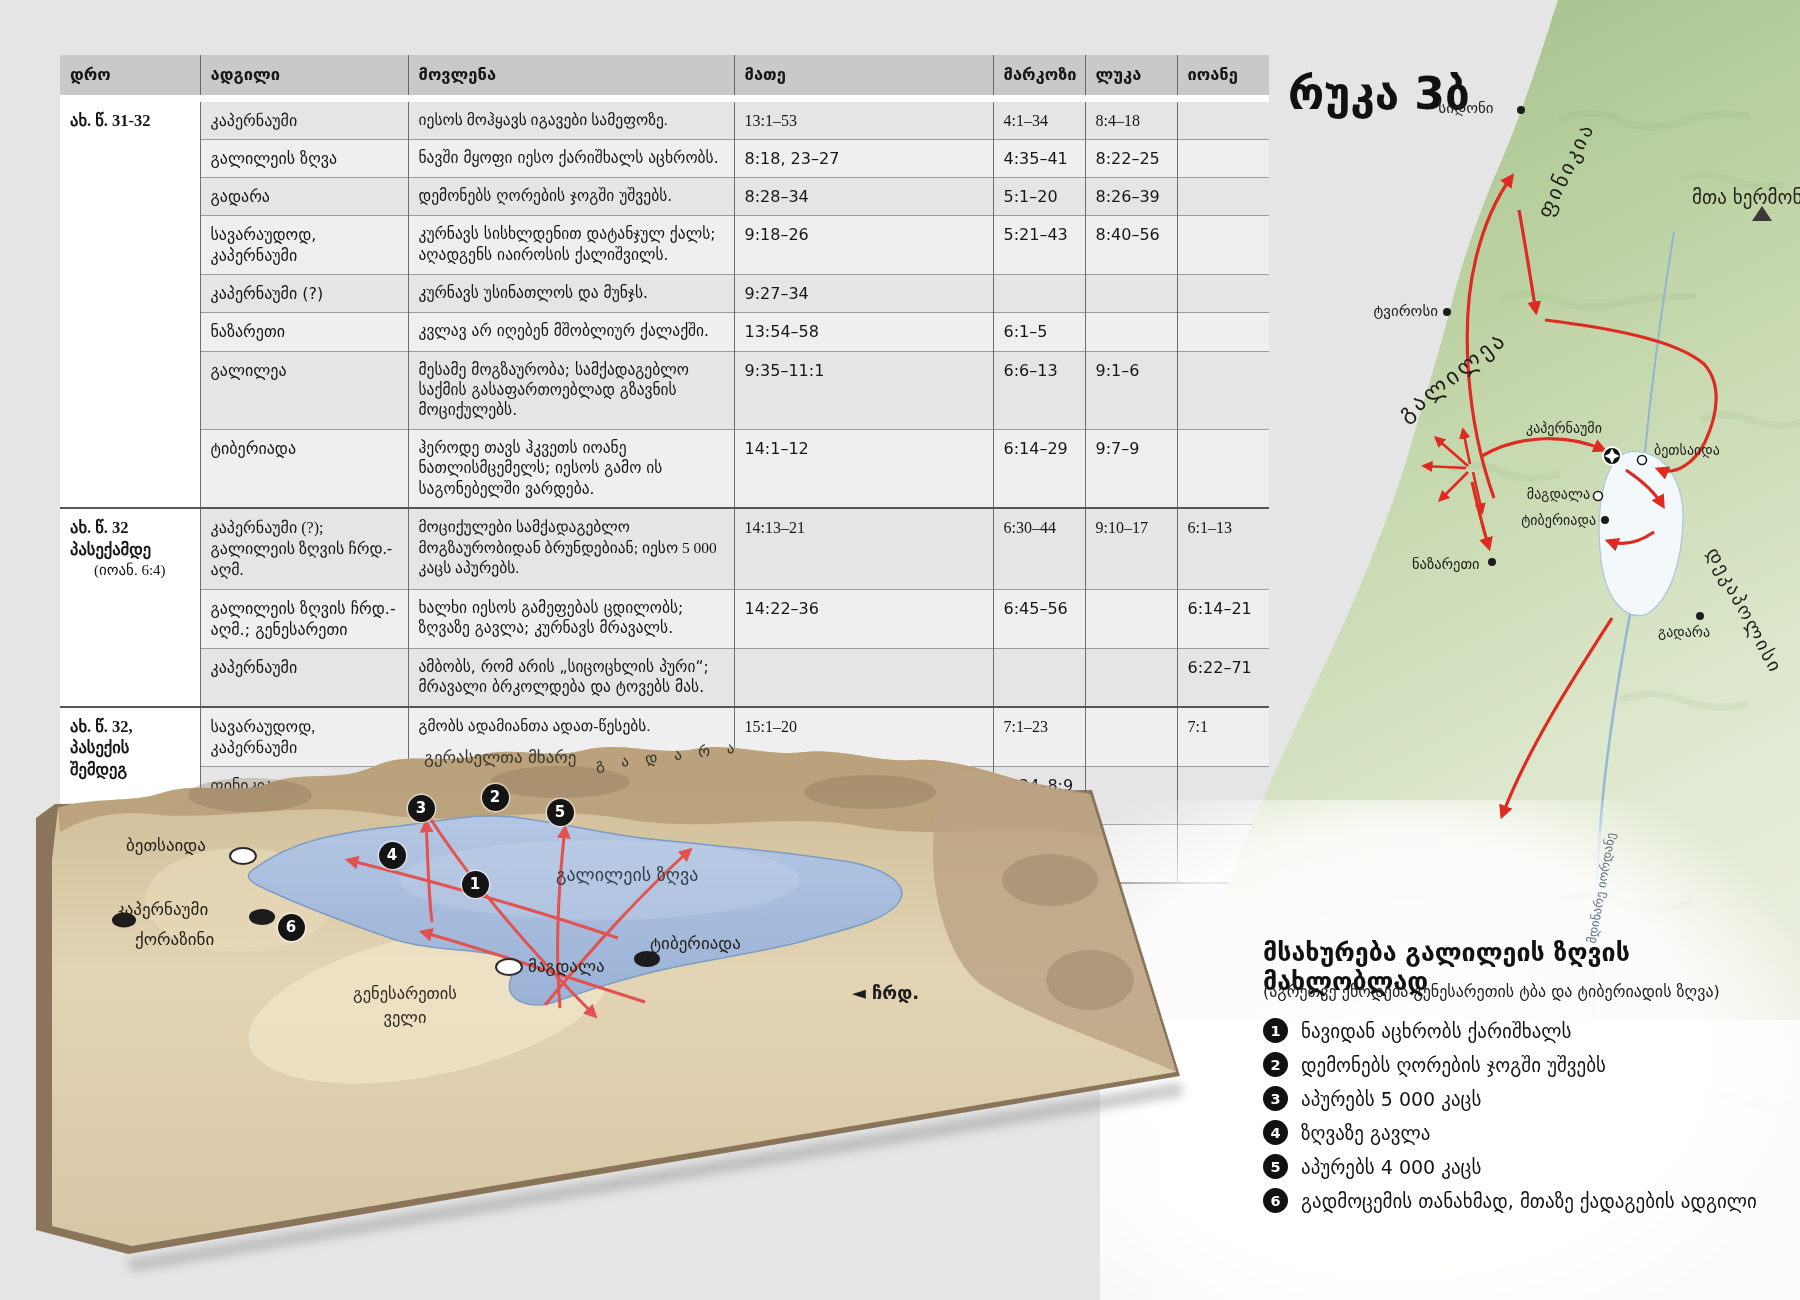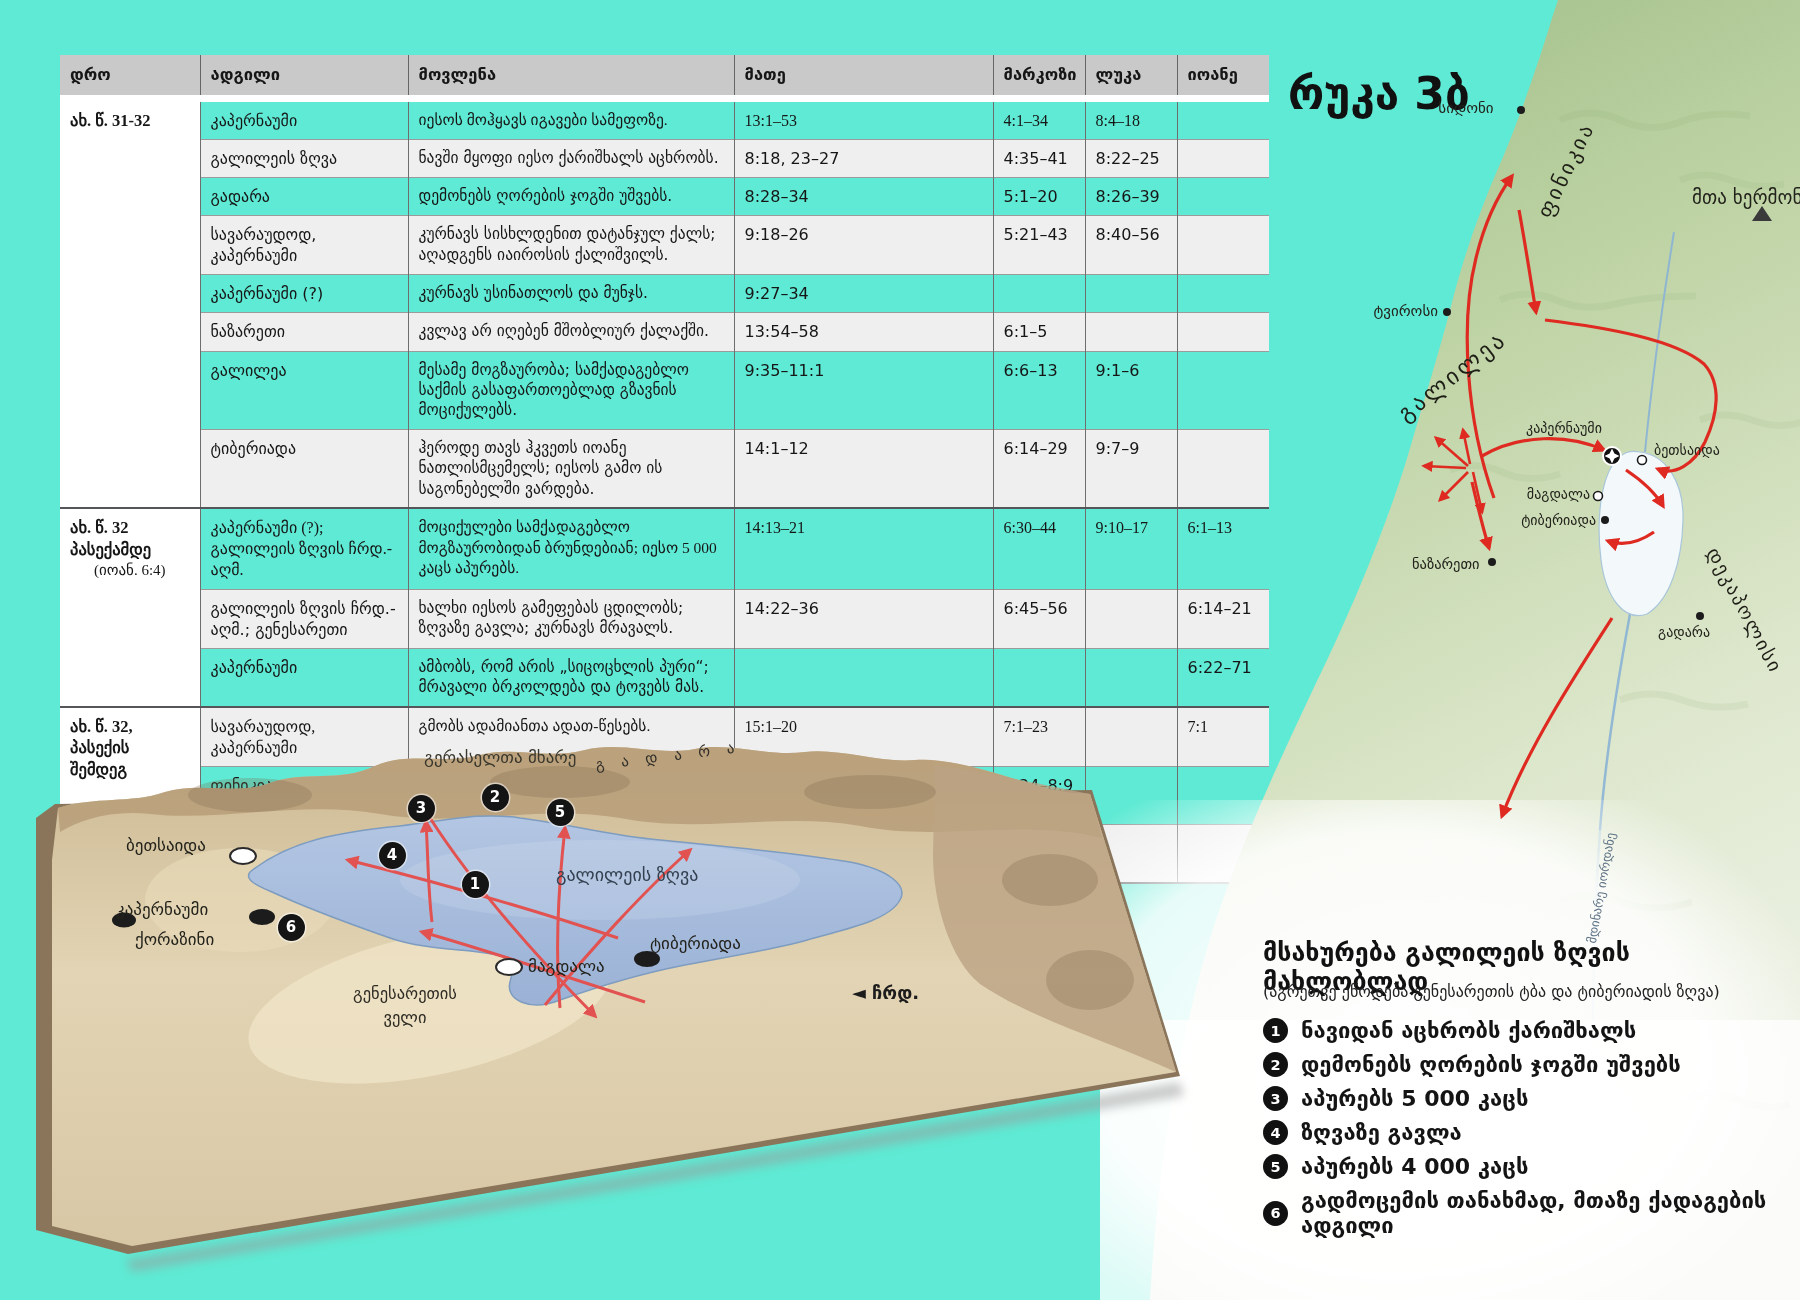--- a/index.html
+++ b/index.html
@@ -1,16 +1,16 @@
 <!DOCTYPE html>
 <html><head>
 <meta charset="utf-8">
 <style>
   html,body{margin:0;padding:0;background:#ffffff;}
-  .page{position:relative;width:1800px;height:1300px;overflow:hidden;background:#5eead4;
+  .page{position:relative;width:1800px;height:1300px;overflow:hidden;background:#e5e5e5;
         font-family:"DejaVu Sans",sans-serif;color:#1b1b1b;}
   
   .table-mount{position:absolute;left:60px;top:55px;}
   table.gtable{border-collapse:collapse;table-layout:fixed;width:1209px;
         font-family:"DejaVu Sans",sans-serif;font-size:16px;line-height:1.32;color:#161616;}
   table.gtable th{background:#c9c9c9;text-align:left;font-weight:bold;font-size:16.5px;
         padding:9px 10px;border-bottom:7px solid #fff;}
   table.gtable thead th + th{border-left:1px solid #666;}
   table.gtable tbody{border-top:2px solid #55565a;}
   table.gtable tbody.last{border-bottom:2px solid #55565a;}
@@ -29,21 +29,21 @@
   .maptitle{position:absolute;left:1288px;top:68px;font-size:44px;font-weight:bold;color:#111;}
   .twoline{position:absolute;text-align:center;color:#1b1b1b;}
   
   .leg-title{position:absolute;left:1263px;top:938px;font-size:25px;font-weight:bold;color:#111;}
   .leg-sub{position:absolute;left:1263px;top:982px;font-size:16px;color:#222;}
   .leg-items{position:absolute;left:1263px;top:1018px;display:flex;flex-direction:column;gap:9px;}
   .leg-row{display:flex;align-items:center;gap:13px;}
   .leg-dot{width:25px;height:25px;border-radius:50%;background:#111;color:#fff;
            display:flex;align-items:center;justify-content:center;
            font-size:14.5px;font-weight:bold;flex:0 0 25px;}
-  .leg-text{font-size:22px;color:#141414;font-weight:bold;}
+  .leg-text{font-size:19px;color:#141414;}
   
   .mnum{position:absolute;width:27px;height:27px;border-radius:50%;background:#141414;
         color:#fff;display:flex;align-items:center;justify-content:center;
         font-size:15px;font-weight:bold;box-shadow:0 0 0 1.5px rgba(255,255,255,.55);}
   svg{position:absolute;}
 </style>
 </head>
 <body>
 
 <div class="page">

